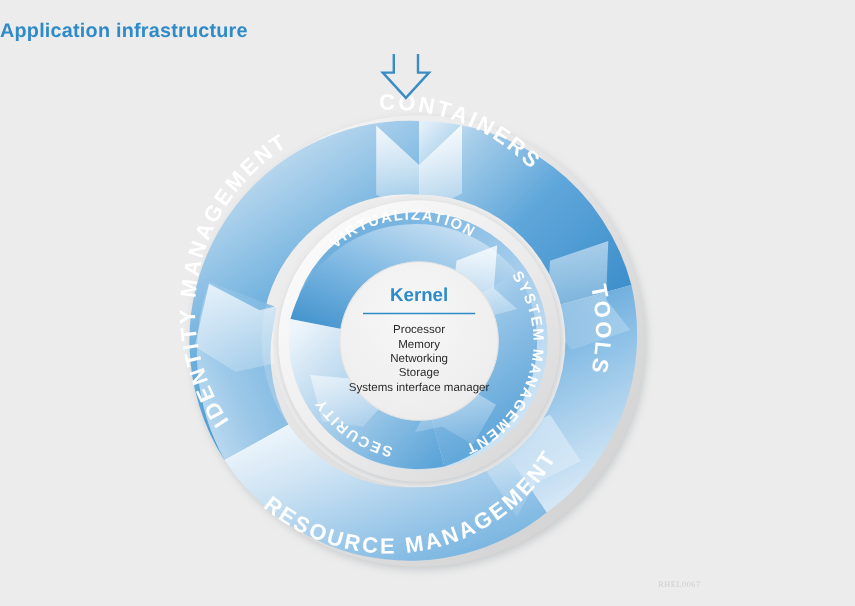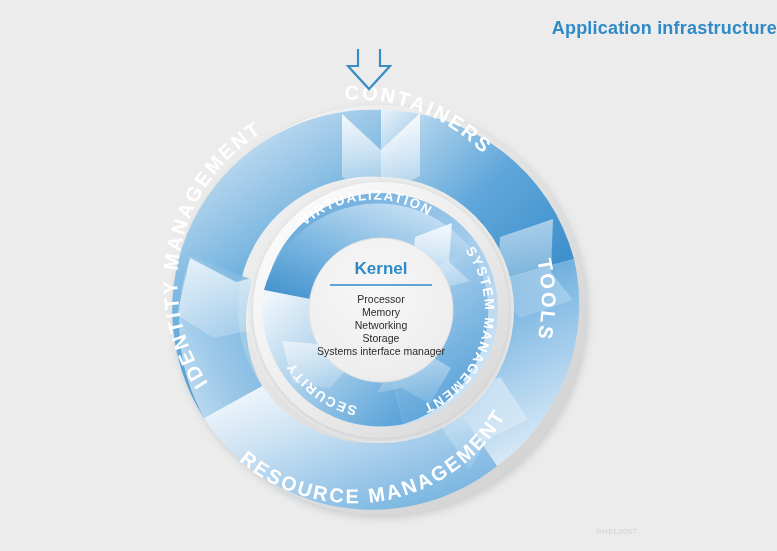--- a/index.html
+++ b/index.html
@@ -18,21 +18,21 @@
     position: relative;
     width: 777px;
     height: 551px;
     background: #ececec;
   }
   #title {
     position: absolute;
     left: 0;
     top: 18px;
     width: 777px;
-    text-align: right;
+    text-align: left;
     font-size: 18px;
     font-weight: bold;
     color: #2e8bc8;
     letter-spacing: 0.2px;
   }
   #diagram-svg {
     position: absolute;
     left: 0;
     top: 0;
   }
@@ -63,21 +63,21 @@
     letter-spacing: 1.6px;
     font-family: "Liberation Sans", sans-serif;
   }
   #watermark {
     position: absolute;
     right: 140px;
     top: 527px;
     font-size: 7.5px;
     color: #cfcfcf;
     letter-spacing: 0.5px;
-    font-family: Liberation Sans, sans-serif;
+    font-family: Liberation Serif, serif;
   }
 </style>
 </head>
 <body>
 
 <div id="stage">
 
   <div id="title">Application infrastructure</div>
 
   <svg id="diagram-svg" width="777" height="551" viewBox="0 0 777 551">

